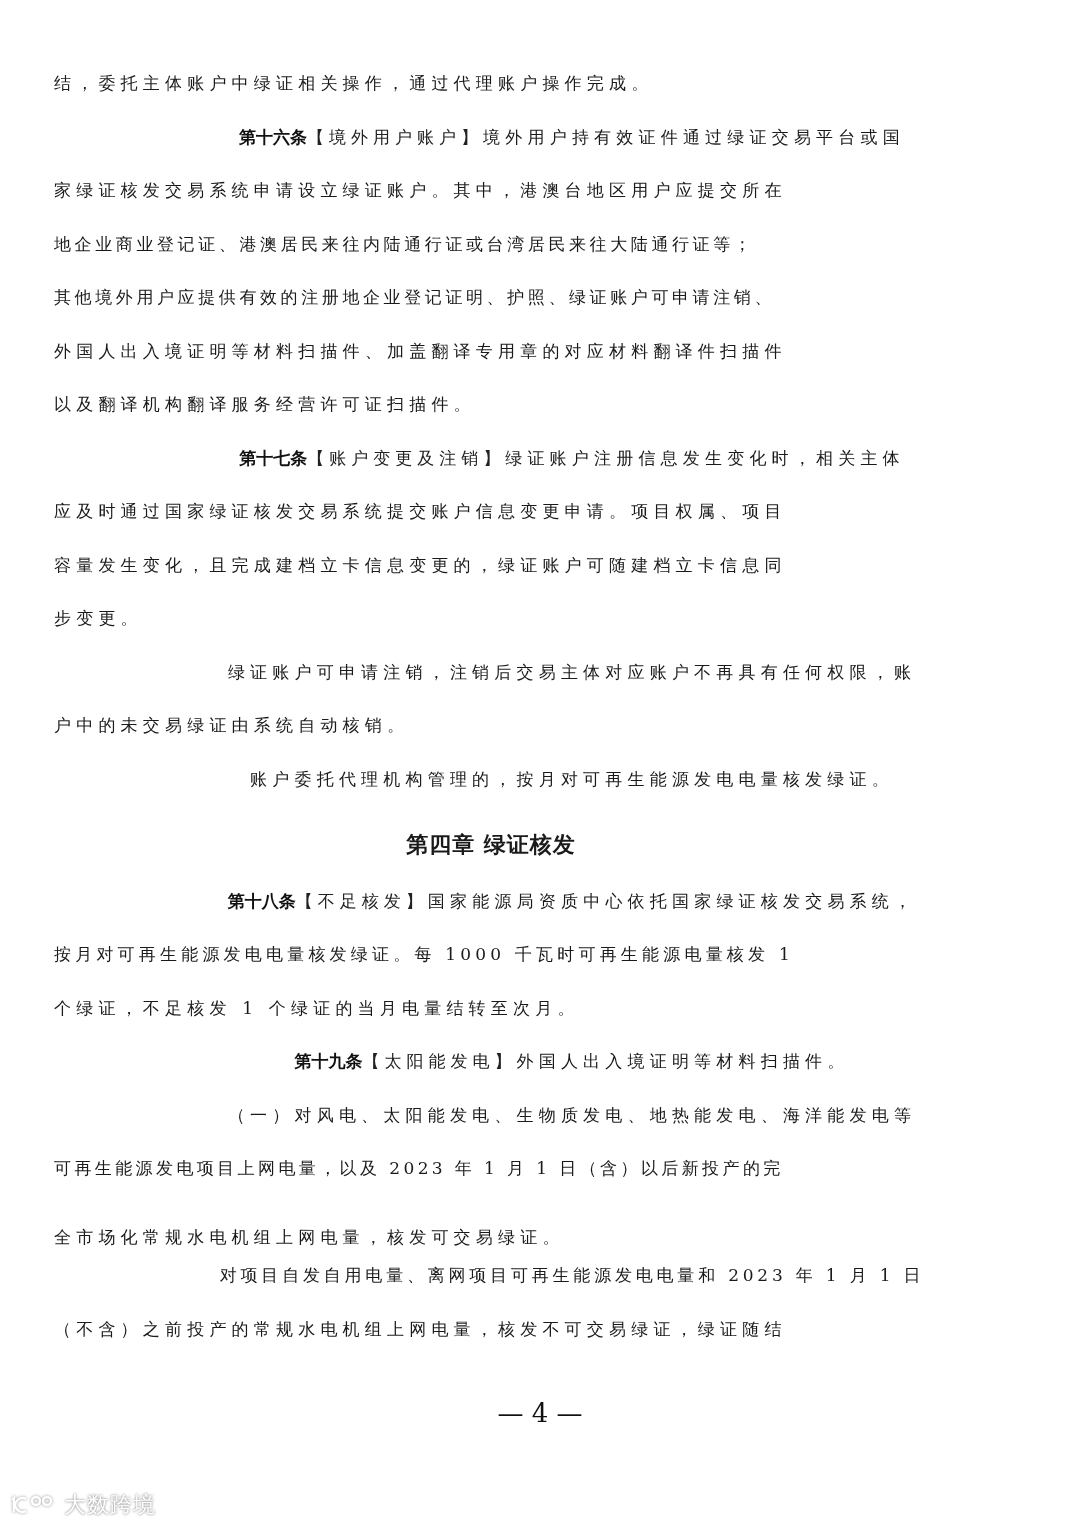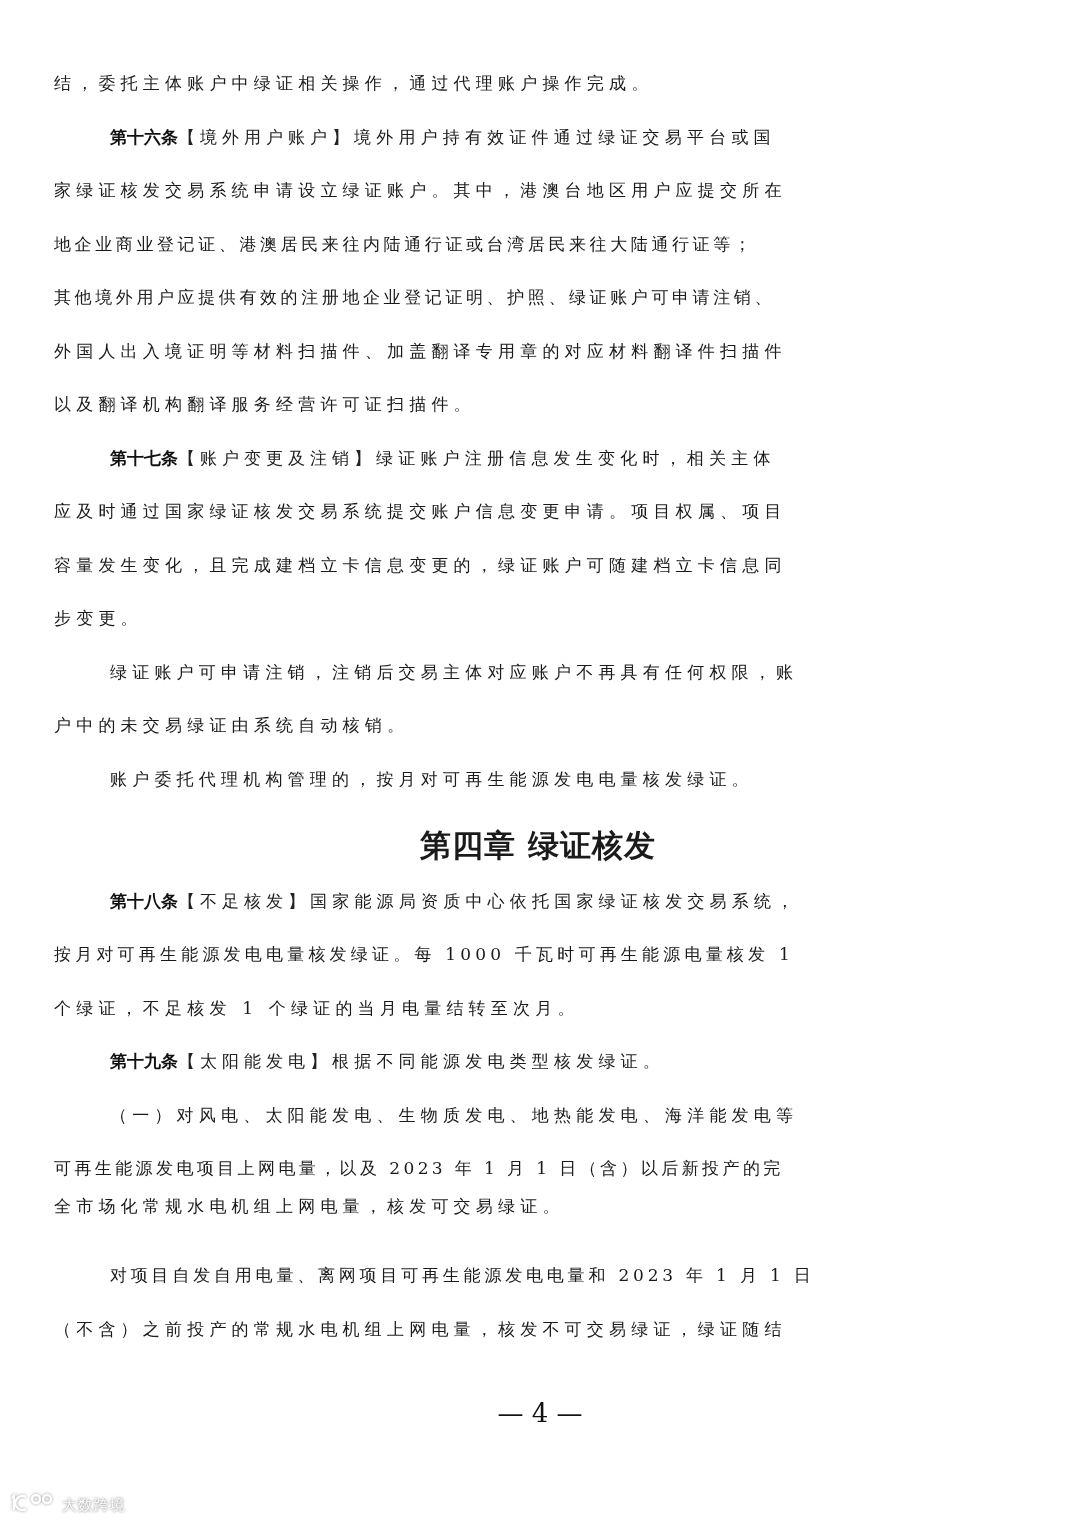--- a/index.html
+++ b/index.html
@@ -6,36 +6,36 @@
   body {
     width: 1080px; height: 1526px; position: relative; overflow: hidden;
     font-family: "DejaVu Serif", "Liberation Serif", serif;
     color: #1a1a1a;
   }
   .line {
     position: absolute; left: 54px; width: 980px;
     font-size: 17px; line-height: 34px; height: 34px;
     white-space: nowrap; letter-spacing: 5.2px;
   }
-  .line.indent { left: 110px; width: 924px; }
+  .line.indent { left: 110px; width: 924px; text-align: center; }
   .art { font-family: "DejaVu Sans", "Liberation Sans", sans-serif; font-weight: bold; letter-spacing: 0px; color: #111; }
   .tag { letter-spacing: 5px; color: #222; }
   .chapter {
     position: absolute; left: 0; width: 982px; text-align: center;
     font-family: "DejaVu Sans", "Liberation Sans", sans-serif; font-weight: bold;
-    font-size: 31px; line-height: 34px; letter-spacing: 1px; padding-left: 47px;
+    font-size: 22px; line-height: 34px; letter-spacing: 1px;
   }
   .page-num {
     position: absolute; top: 1398px; left: 0; width: 1080px; text-align: center;
     font-size: 26px; line-height: 30px; color: #111;
   }
   .watermark {
     position: absolute; left: 10px; top: 1490px;
     font-family: "DejaVu Sans", "Liberation Sans", sans-serif;
-    font-size: 15px; color: #ffffff; letter-spacing: 1px;
+    font-size: 22px; color: #ffffff; letter-spacing: 1px;
     text-shadow: 0 0 3px #9a9a9a, 0 0 2px #b0b0b0;
   }
 </style>
 </head>
 <body>
 
 <div>
   <div class="line" style="top:66px">结，委托主体账户中绿证相关操作，通过代理账户操作完成。</div>
 
   <div class="line indent" style="top:120px"><span class="art">第十六条</span><span class="tag">【境外用户账户】</span><span>境外用户持有效证件通过绿证交易平台或国</span></div>
@@ -52,24 +52,24 @@
   <div class="line indent" style="top:655px">绿证账户可申请注销，注销后交易主体对应账户不再具有任何权限，账</div>
   <div class="line" style="top:708px">户中的未交易绿证由系统自动核销。</div>
   <div class="line indent" style="top:762px">账户委托代理机构管理的，按月对可再生能源发电电量核发绿证。</div>
 
   <div class="chapter" style="top:828px">第四章  绿证核发</div>
 
   <div class="line indent" style="top:884px"><span class="art">第十八条</span><span class="tag">【不足核发】</span><span>国家能源局资质中心依托国家绿证核发交易系统，</span></div>
   <div class="line" style="top:937px; letter-spacing:4.2px">按月对可再生能源发电电量核发绿证。每 1000 千瓦时可再生能源电量核发 1</div>
   <div class="line" style="top:991px">个绿证，不足核发 1 个绿证的当月电量结转至次月。</div>
 
-  <div class="line indent" style="top:1044px"><span class="art">第十九条</span><span class="tag">【太阳能发电】</span><span>根据不同能源发电类型核发绿证。</span></div>
+  <div class="line indent" style="top:1044px"><span class="art">第十九条</span><span class="tag">【太阳能发电】</span><span>外国人出入境证明等材料扫描件。</span></div>
   <div class="line indent" style="top:1098px">（一）对风电、太阳能发电、生物质发电、地热能发电、海洋能发电等</div>
   <div class="line" style="top:1151px; letter-spacing:3.4px">可再生能源发电项目上网电量，以及 2023 年 1 月 1 日（含）以后新投产的完</div>
-  <div class="line" style="top:1189px">全市场化常规水电机组上网电量，核发可交易绿证。</div>
+  <div class="line" style="top:1220px">全市场化常规水电机组上网电量，核发可交易绿证。</div>
   <div class="line indent" style="top:1258px; letter-spacing:3.8px">对项目自发自用电量、离网项目可再生能源发电电量和 2023 年 1 月 1 日</div>
   <div class="line" style="top:1312px">（不含）之前投产的常规水电机组上网电量，核发不可交易绿证，绿证随结</div>
 
   <div class="page-num">— 4 —</div>
 </div>
 
 <div class="watermark">
   <span>
     <svg width="46" height="24" viewBox="0 0 46 24" style="vertical-align:-4px">
       <g fill="none" stroke="#ffffff" stroke-width="2.4" style="filter:drop-shadow(0 0 1.5px #999)">

